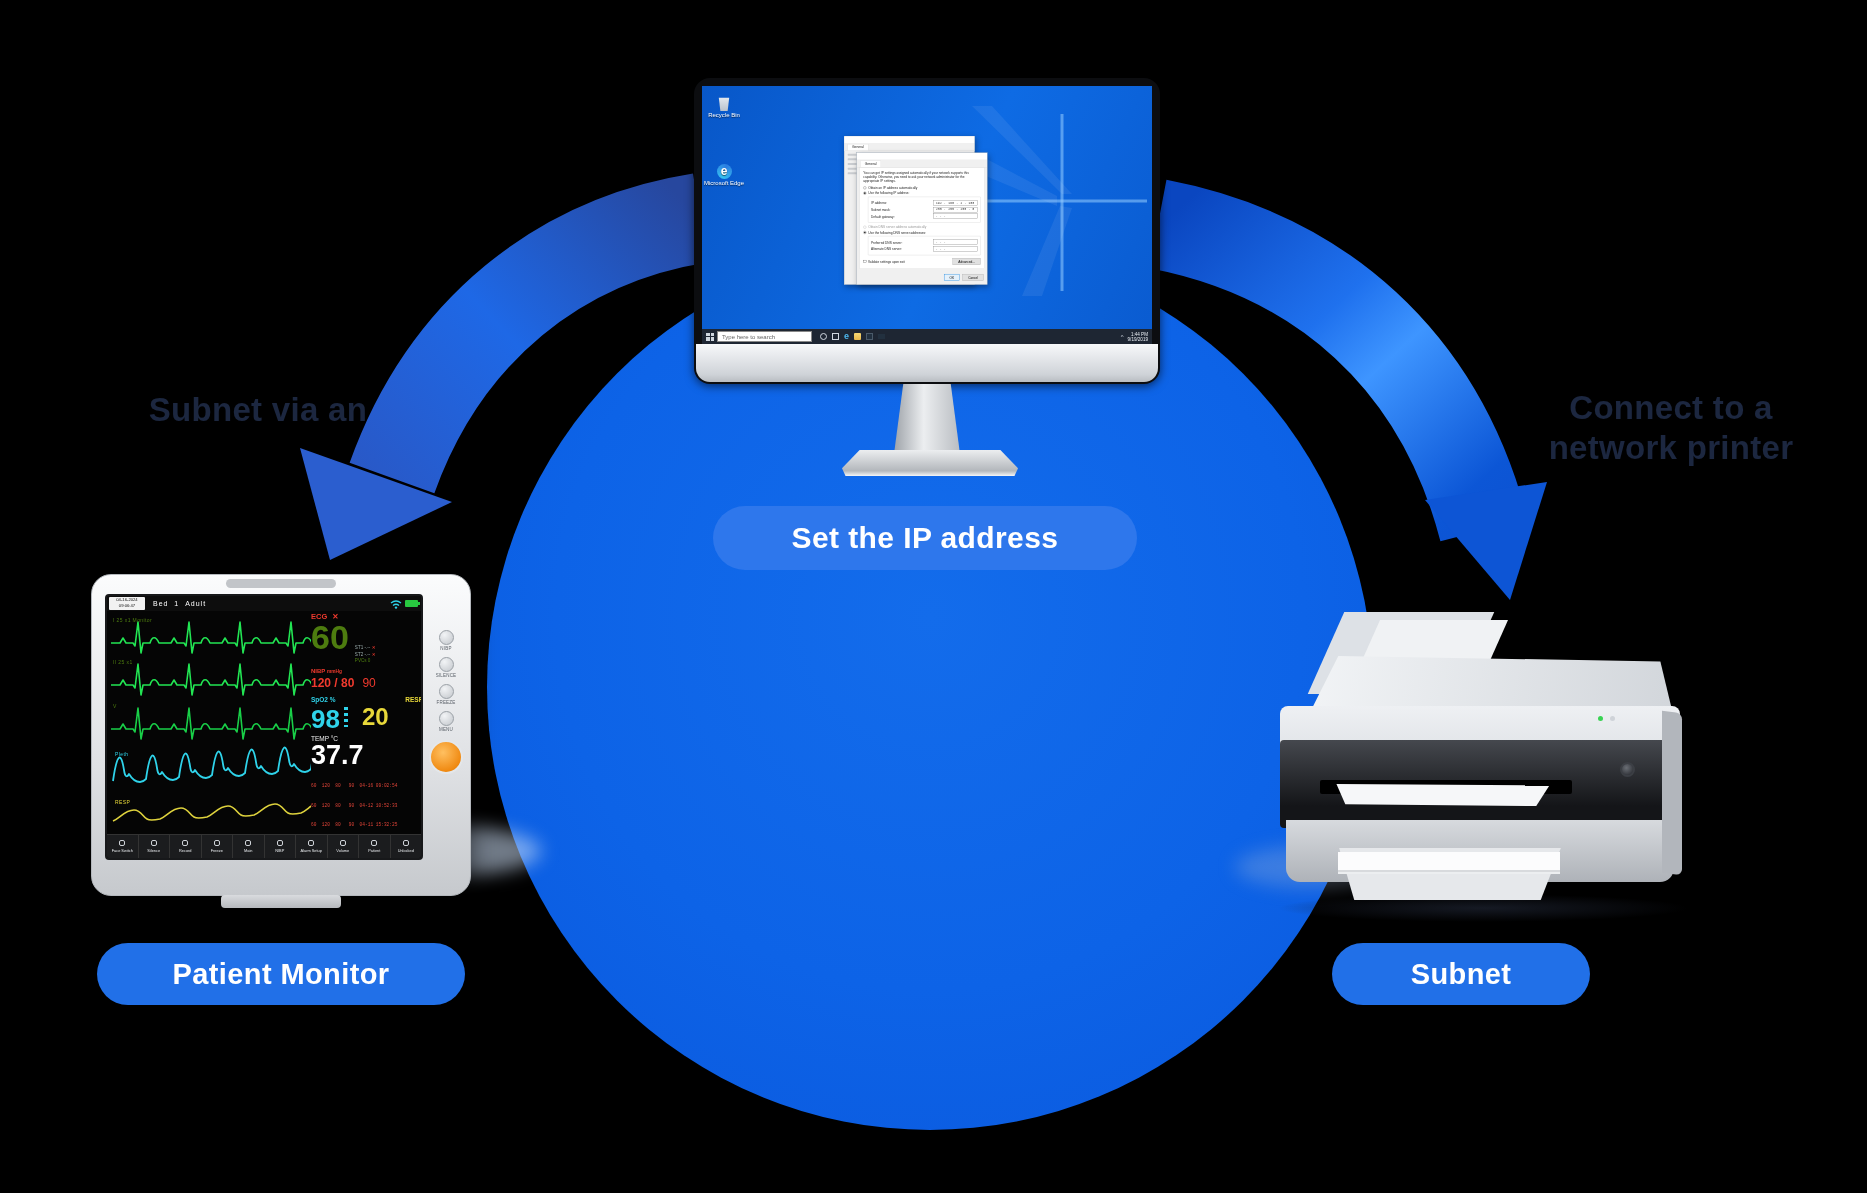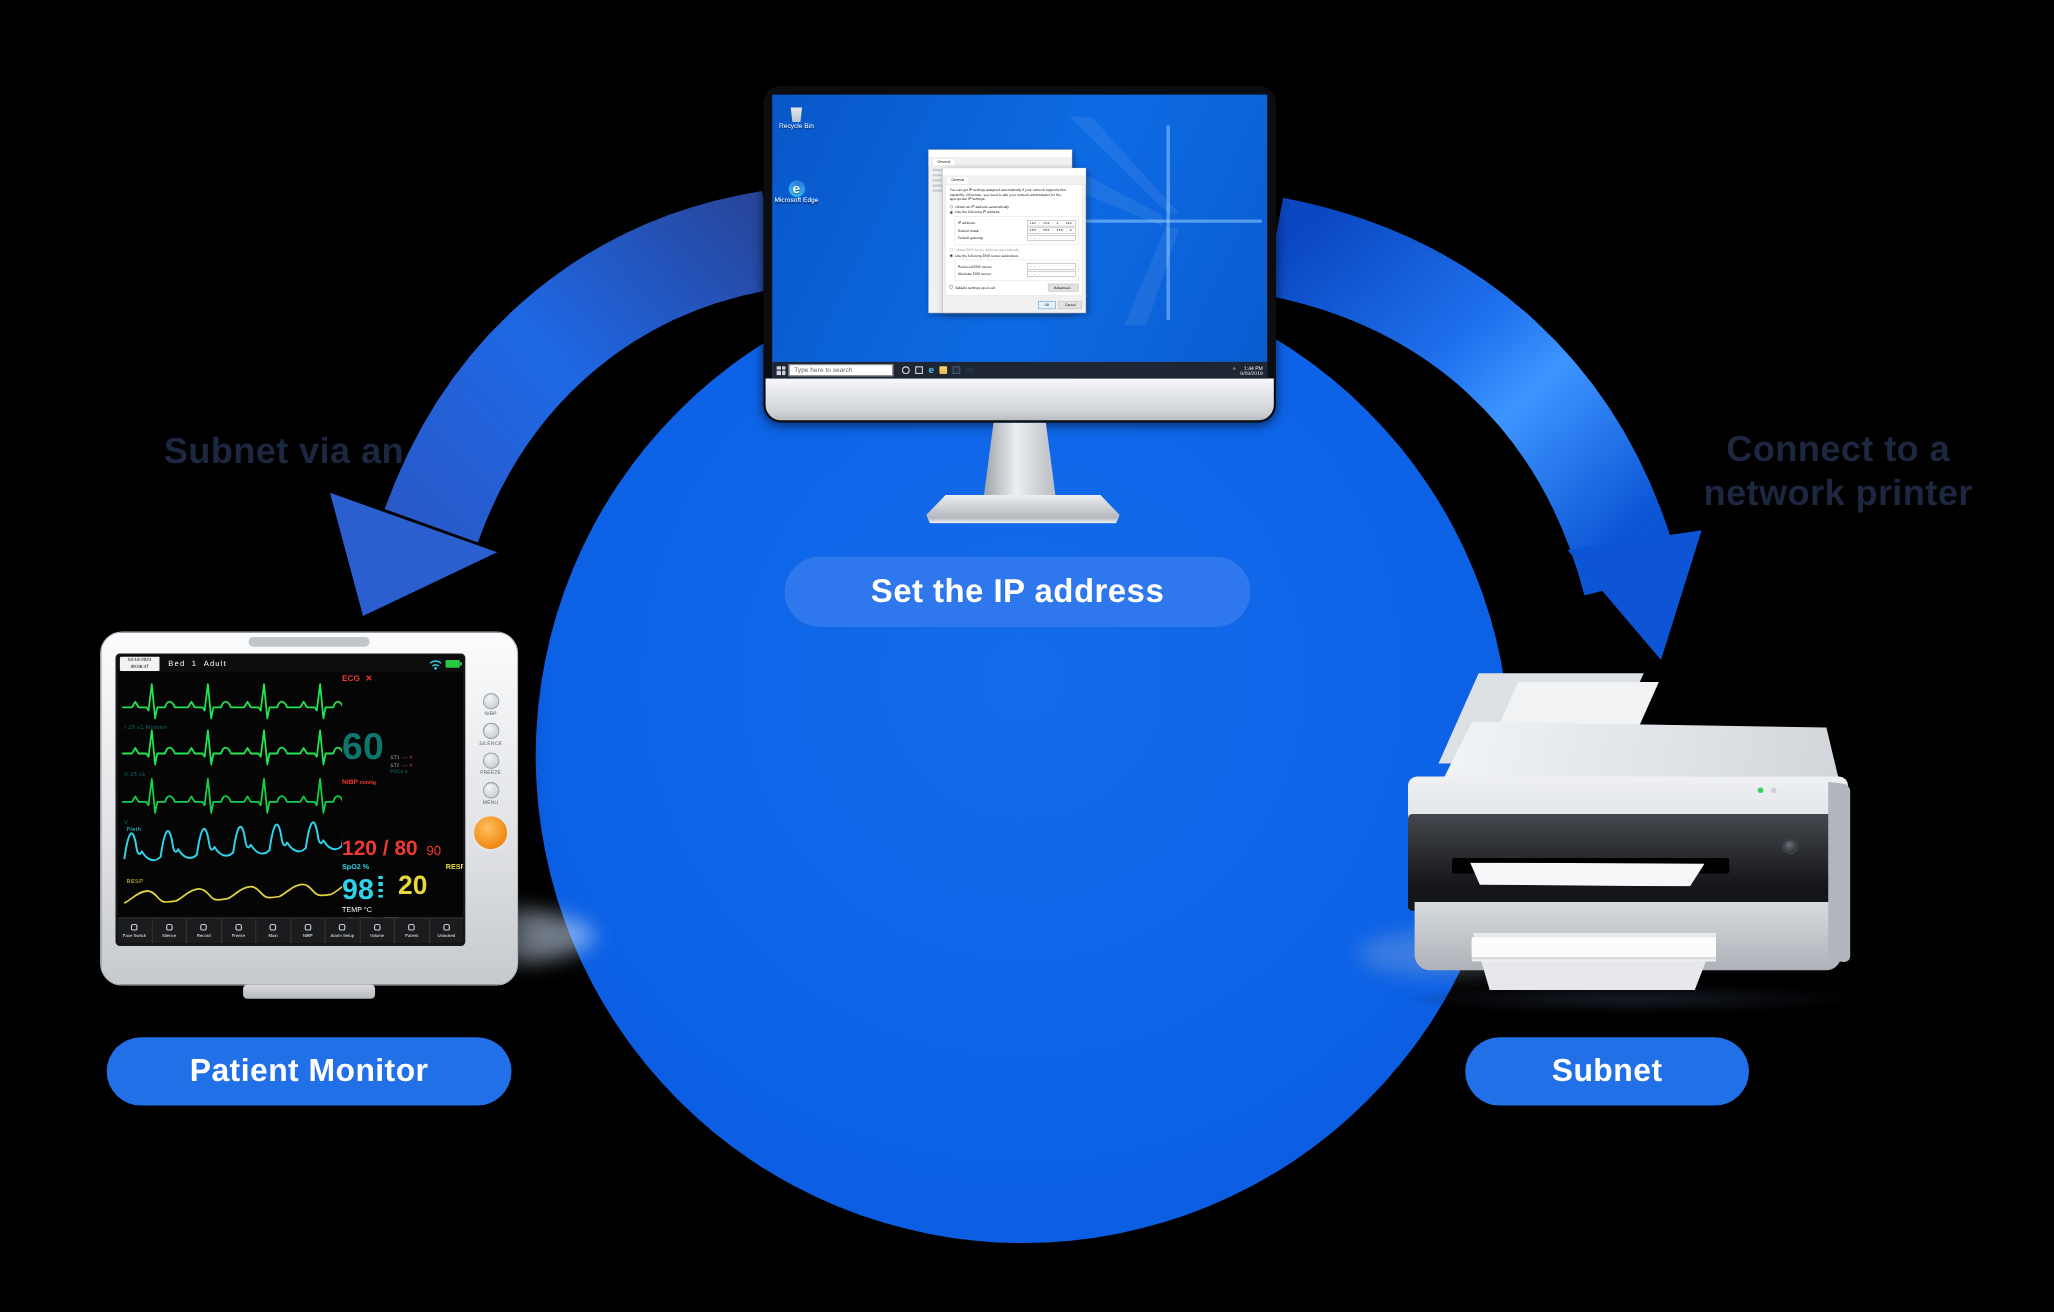--- a/index.html
+++ b/index.html
@@ -116,27 +116,27 @@
       color:#fff;background:#0d0d0d;}
   .pm-datebox{width:36px;height:13px;background:#f2f2f2;color:#111;font-size:4.2px;line-height:6px;
       text-align:center;margin:1px 2px;border-radius:1px;}
   .pm-bed{font-size:7px;letter-spacing:1px;margin-left:6px;}
   .pm-headicons{margin-left:auto;display:flex;align-items:center;gap:3px;padding-right:3px;}
   .batt{width:13px;height:7px;background:#28c840;border-radius:1px;position:relative;}
   .batt::after{content:"";position:absolute;right:-2px;top:2px;width:2px;height:3px;background:#28c840;}
   .pm-waves{position:absolute;left:2px;top:17px;width:202px;height:222px;}
   .wlabel{position:absolute;font-size:5px;letter-spacing:.4px;}
   .pm-vitals{position:absolute;left:204px;top:16px;width:112px;height:224px;color:#ddd;}
-  .v-red{color:#f03a2e;} .v-green{color:#0f766e;margin-top:42px;} .v-cyan{color:#2fd3ea;} .v-yel{color:#e8d83a;}
+  .v-red{color:#f03a2e;} .v-green{color:#4d7c0f;} .v-cyan{color:#2fd3ea;} .v-yel{color:#e8d83a;}
   .v-row{display:flex;align-items:baseline;}
   .v-ecghead{font-size:7.5px;font-weight:bold;display:flex;gap:5px;align-items:center;}
   .v-hr{font-size:34px;font-weight:bold;line-height:32px;}
   .v-st{font-size:4.6px;line-height:6.5px;margin-left:6px;color:#9aa;}
   .v-nibplab{font-size:6px;font-weight:bold;margin-top:3px;}
-  .v-nibp{font-size:19px;font-weight:bold;line-height:18px;margin-top:48px;}
+  .v-nibp{font-size:12px;font-weight:bold;line-height:18px;}
   .v-map{font-size:12px;margin-left:8px;}
   .v-srlab{display:flex;justify-content:space-between;font-size:6.5px;font-weight:bold;margin-top:4px;}
   .v-srval{display:flex;align-items:flex-end;gap:4px;}
   .v-spo2{font-size:26px;font-weight:bold;line-height:24px;}
   .v-dots{width:4px;height:20px;align-self:center;
       background:repeating-linear-gradient(180deg,#2fd3ea 0 3px,transparent 3px 6px);}
   .v-resp{font-size:24px;font-weight:bold;margin-left:10px;}
   .v-templab{font-size:6.5px;margin-top:4px;color:#eee;}
   .v-temp{font-size:27px;font-weight:bold;color:#fff;line-height:26px;}
   .v-table{margin-top:3px;font-size:4.5px;line-height:6.4px;color:#e04438;

